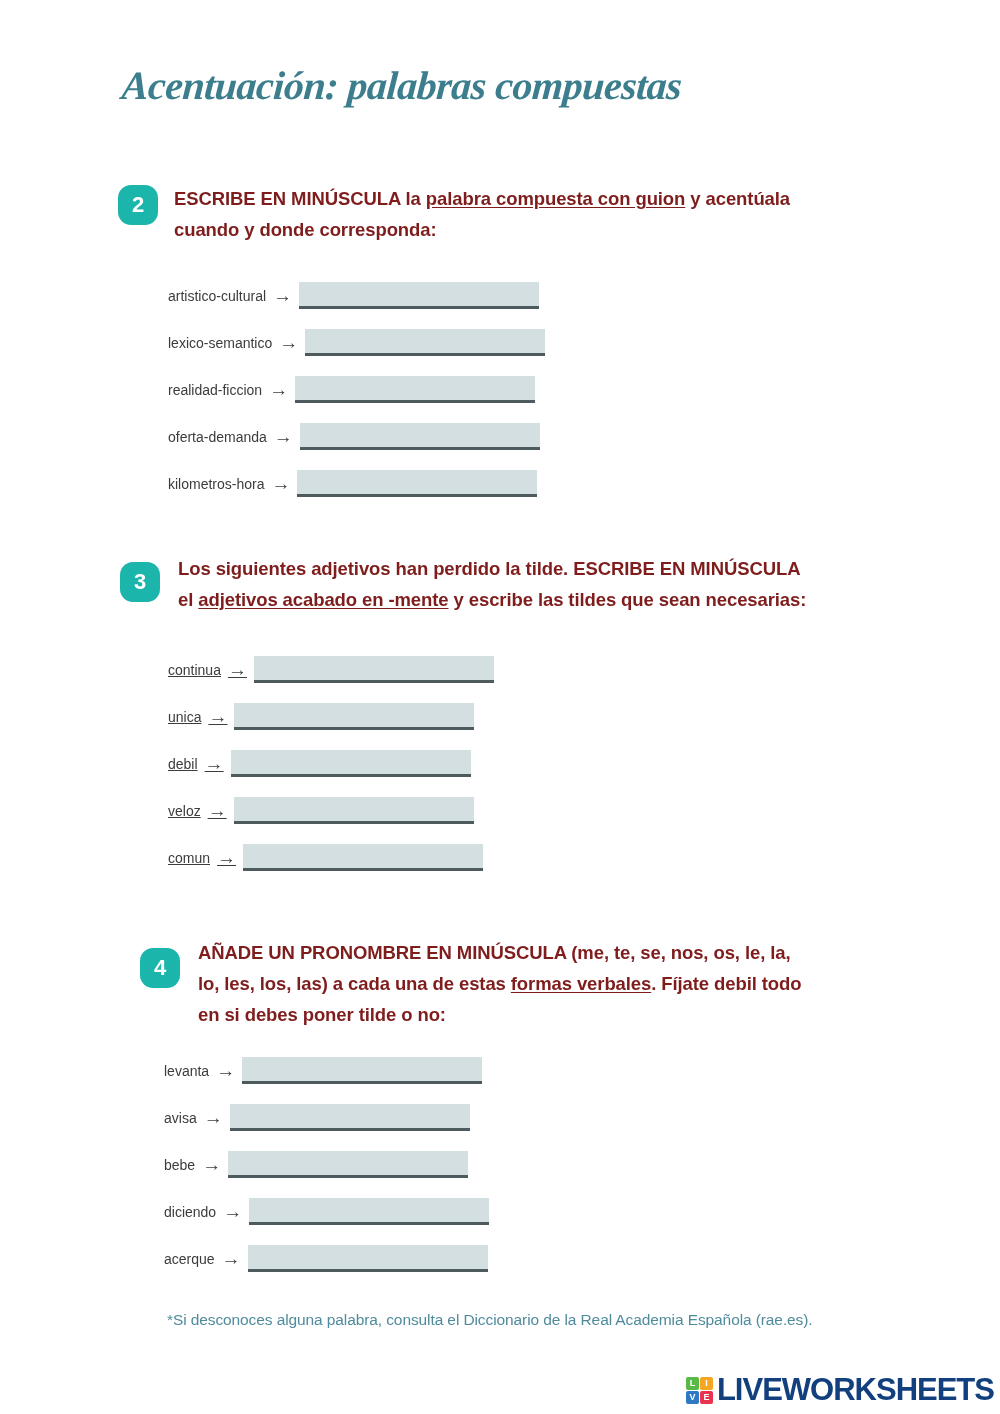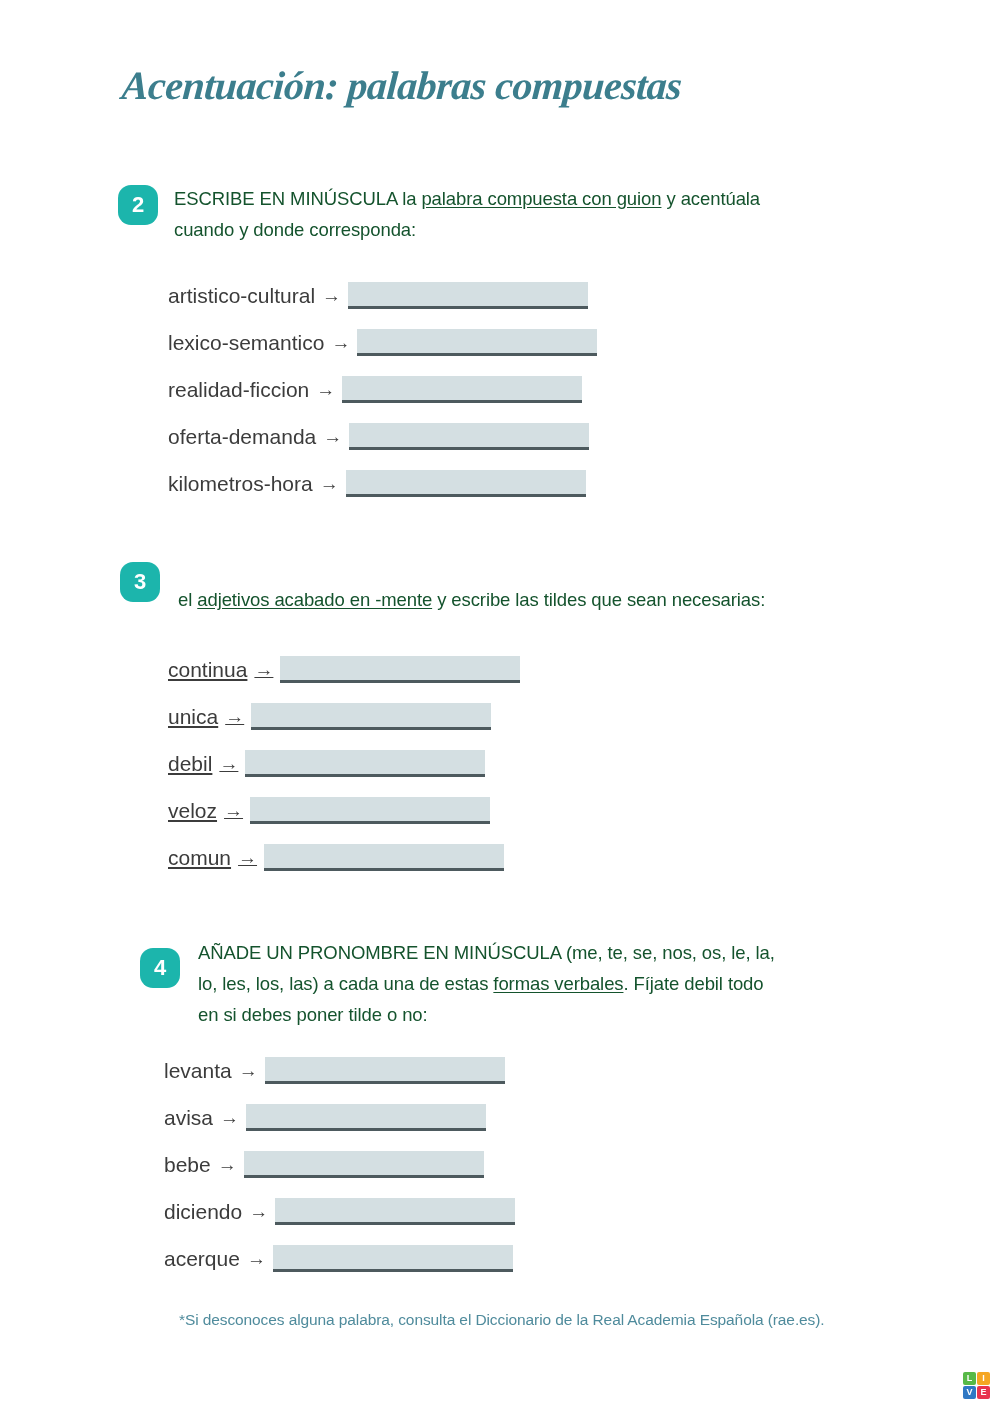--- a/index.html
+++ b/index.html
@@ -49,41 +49,41 @@
     font-weight: bold;
     display: flex;
     align-items: center;
     justify-content: center;
     line-height: 1;
     font-family: "Liberation Sans", "DejaVu Sans", sans-serif;
   }
   .q-prompt {
     position: absolute;
     font-size: 18.5px;
-    font-weight: normal;
+    font-weight: bold;
     line-height: 31px;
-    color: #14532d;
+    color: #7f1d1d;
     letter-spacing: -0.1px;
   }
   .q-prompt u {
     text-decoration: underline;
     text-underline-offset: 2px;
   }
 
   
   .answer-list {
     position: absolute;
   }
   .answer-row {
     display: flex;
     align-items: flex-end;
     height: 47px;
   }
   .answer-word {
-    font-size: 21px;
+    font-size: 14px;
     color: #3c3c3c;
     line-height: 26px;
     white-space: nowrap;
     font-weight: normal;
   }
   .answer-arrow {
     font-size: 19px;
     color: #3c3c3c;
     margin: 0 7px 0 7px;
     line-height: 26px;
@@ -96,21 +96,20 @@
   }
 
   
   .footnote {
     position: absolute;
     left: 167px;
     top: 1311px;
     font-size: 15.5px;
     color: #4f8b9c;
     letter-spacing: -0.1px;
-    margin-left: 12px;
   }
 
   
   .logo {
     position: absolute;
     right: 6px;
     top: 1372px;
     display: flex;
     align-items: center;
   }
@@ -177,21 +176,21 @@
     <div class="answer-row">
       <span class="answer-word">kilometros-hora</span>
       <span class="answer-arrow">→</span>
       <span class="answer-box" style="width:240px;"></span>
     </div>
   </div>
 </div>
 
 <div class="question">
   <div class="q-badge" style="left:120px; top:562px;">3</div>
-  <div class="q-prompt" style="left:178px; top:553px; width:700px;"><br><span>el </span><u>adjetivos acabado en -mente</u><span> y escribe las tildes que sean necesarias:</span></div>
+  <div class="q-prompt" style="left:178px; top:553px; width:700px;"><span>Los siguientes adjetivos han perdido la tilde. ESCRIBE EN MINÚSCULA</span><br><span>el </span><u>adjetivos acabado en -mente</u><span> y escribe las tildes que sean necesarias:</span></div>
 
   <div class="answer-list" style="left:168px; top:636px;text-decoration:underline;">
     <div class="answer-row">
       <span class="answer-word">continua</span>
       <span class="answer-arrow">→</span>
       <span class="answer-box" style="width:240px;"></span>
     </div>
     <div class="answer-row">
       <span class="answer-word">unica</span>
       <span class="answer-arrow">→</span>
@@ -250,13 +249,14 @@
 
 <div class="footnote">*Si desconoces alguna palabra, consulta el Diccionario de la Real Academia Española (rae.es).</div>
 
 <div class="logo">
   <div class="logo-mark">
     <span class="logo-cell c-l">L</span>
     <span class="logo-cell c-i">I</span>
     <span class="logo-cell c-v">V</span>
     <span class="logo-cell c-e">E</span>
   </div>
+  <span class="logo-word">LIVEWORKSHEETS</span>
 </div>
 
 </body></html>

